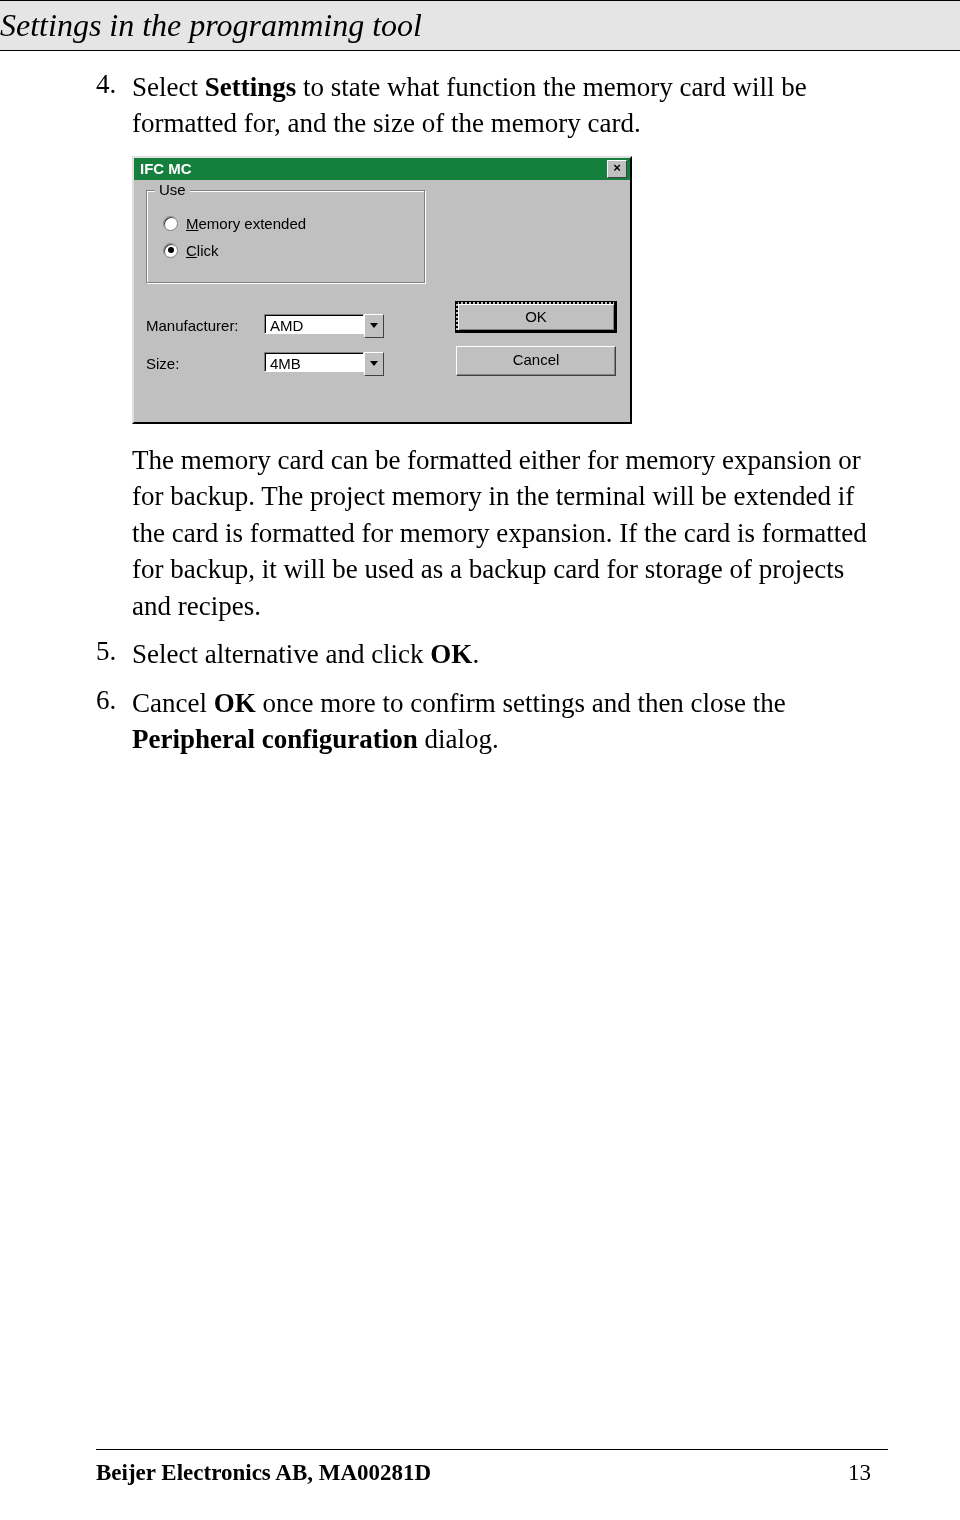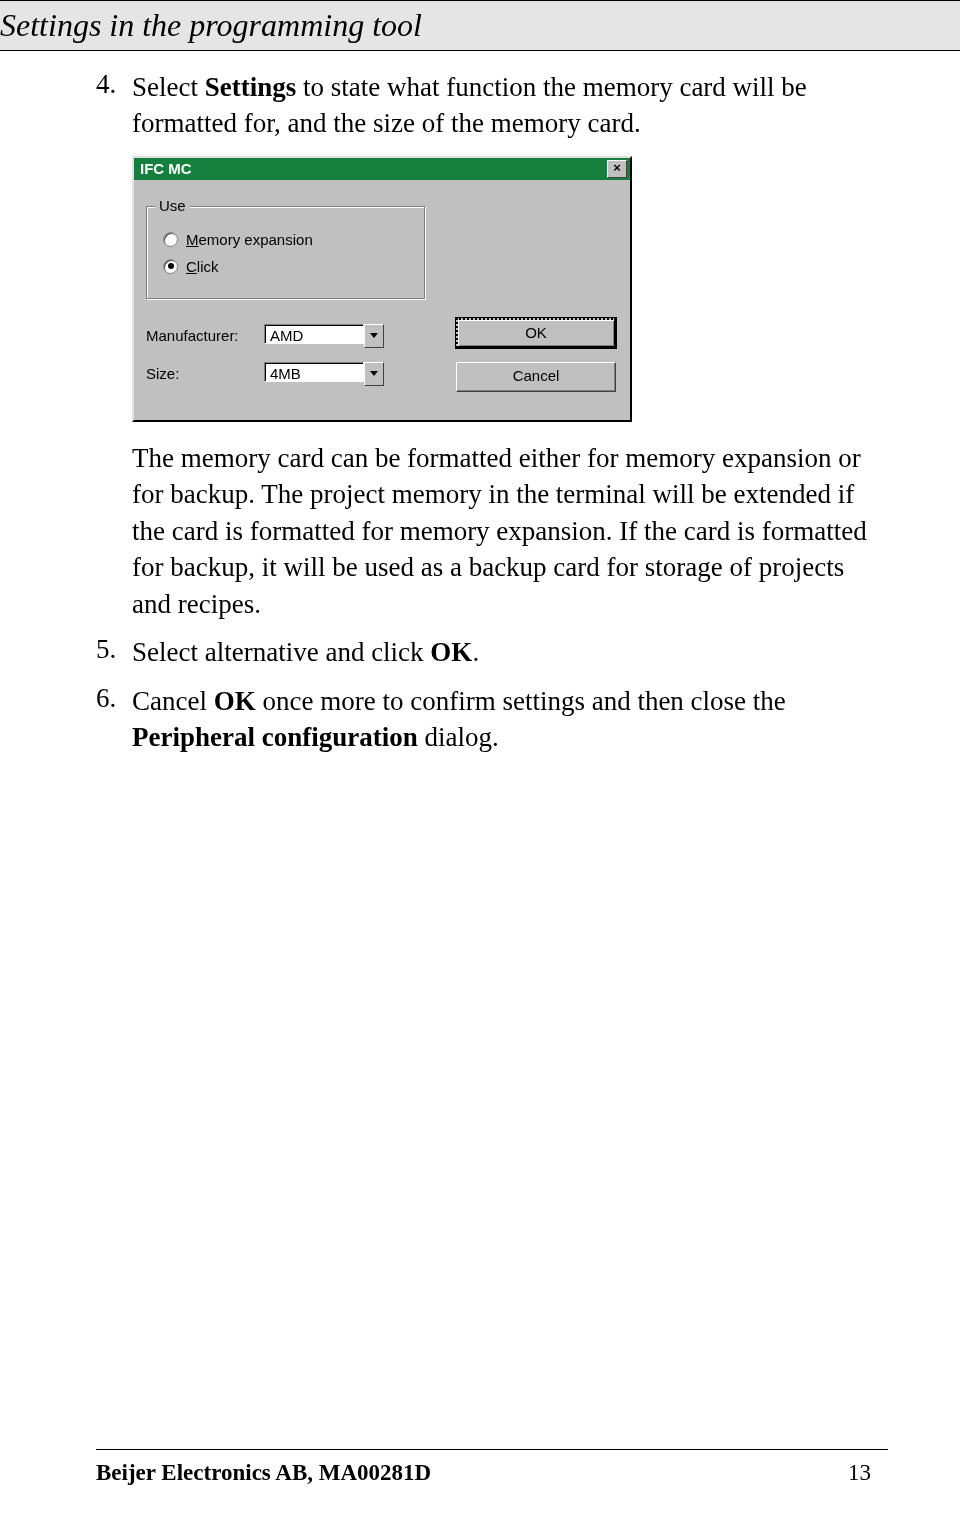--- a/index.html
+++ b/index.html
@@ -66,22 +66,21 @@
     border-right-color: #404040;
     border-bottom-color: #404040;
     color: #000;
     font-family: Arial, sans-serif;
     font-size: 13px;
     font-weight: bold;
     text-align: center;
     line-height: 14px;
   }
   .dlg-body {
-    padding: 10px 12px 14px 12px;
-    margin-top: 16px;
+    padding: 10px 12px 32px 12px;
   }
   .groupbox {
     border: 1.5px solid #808080;
     border-right-color: #fff;
     border-bottom-color: #fff;
     box-shadow: inset -1px -1px 0 #808080, inset 1px 1px 0 #fff;
     padding: 18px 10px 14px 10px;
     position: relative;
     width: 280px;
     margin-bottom: 18px;
@@ -112,21 +111,21 @@
   }
   .radio.selected::after {
     content: '';
     width: 6px; height: 6px;
     background: #000;
     border-radius: 50%;
   }
   .underline-first::first-letter { text-decoration: underline; }
   .row2 {
     display: flex;
-    align-items: center;
+    align-items: flex-end;
   }
   .fields {
     width: 310px;
   }
   .field-row {
     display: flex;
     align-items: center;
     margin-bottom: 14px;
   }
   .field-label {
@@ -222,21 +221,21 @@
         <span>IFC MC</span>
         <div class="close-btn">
           <span>×</span>
         </div>
       </div>
       <div class="dlg-body">
         <div class="groupbox">
           <div class="group-legend">Use</div>
           <div class="radio-row">
             <span class="radio"></span>
-            <span class="underline-first">Memory expansion</span>
+            <span class="underline-first">Memory extended</span>
           </div>
           <div class="radio-row">
             <span class="radio selected"></span>
             <span class="underline-first">Click</span>
           </div>
         </div>
         <div class="row2">
           <div class="fields">
             <div class="field-row">
               <span class="field-label">Manufacturer:</span>

